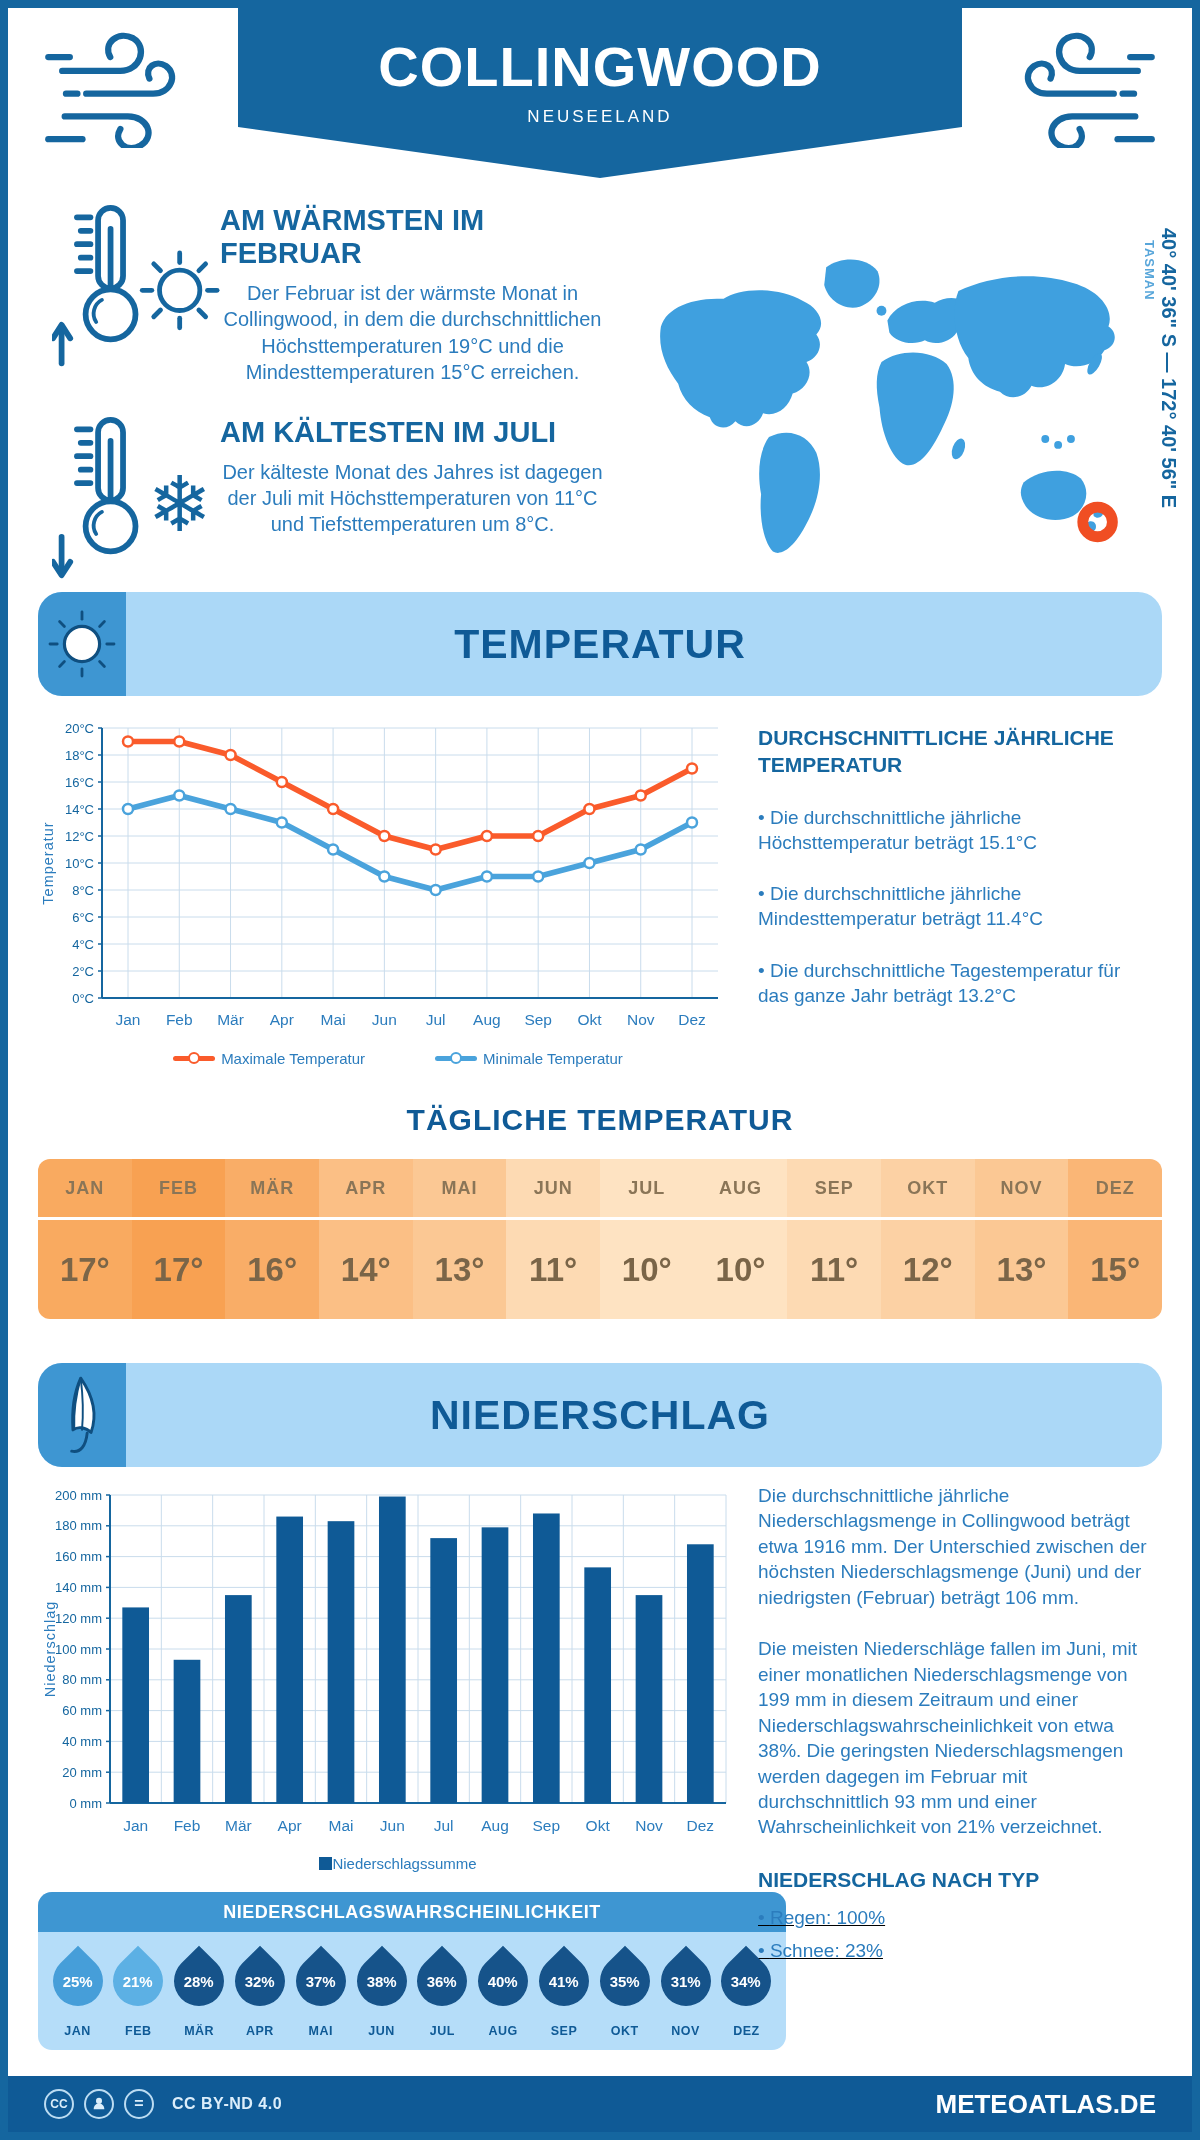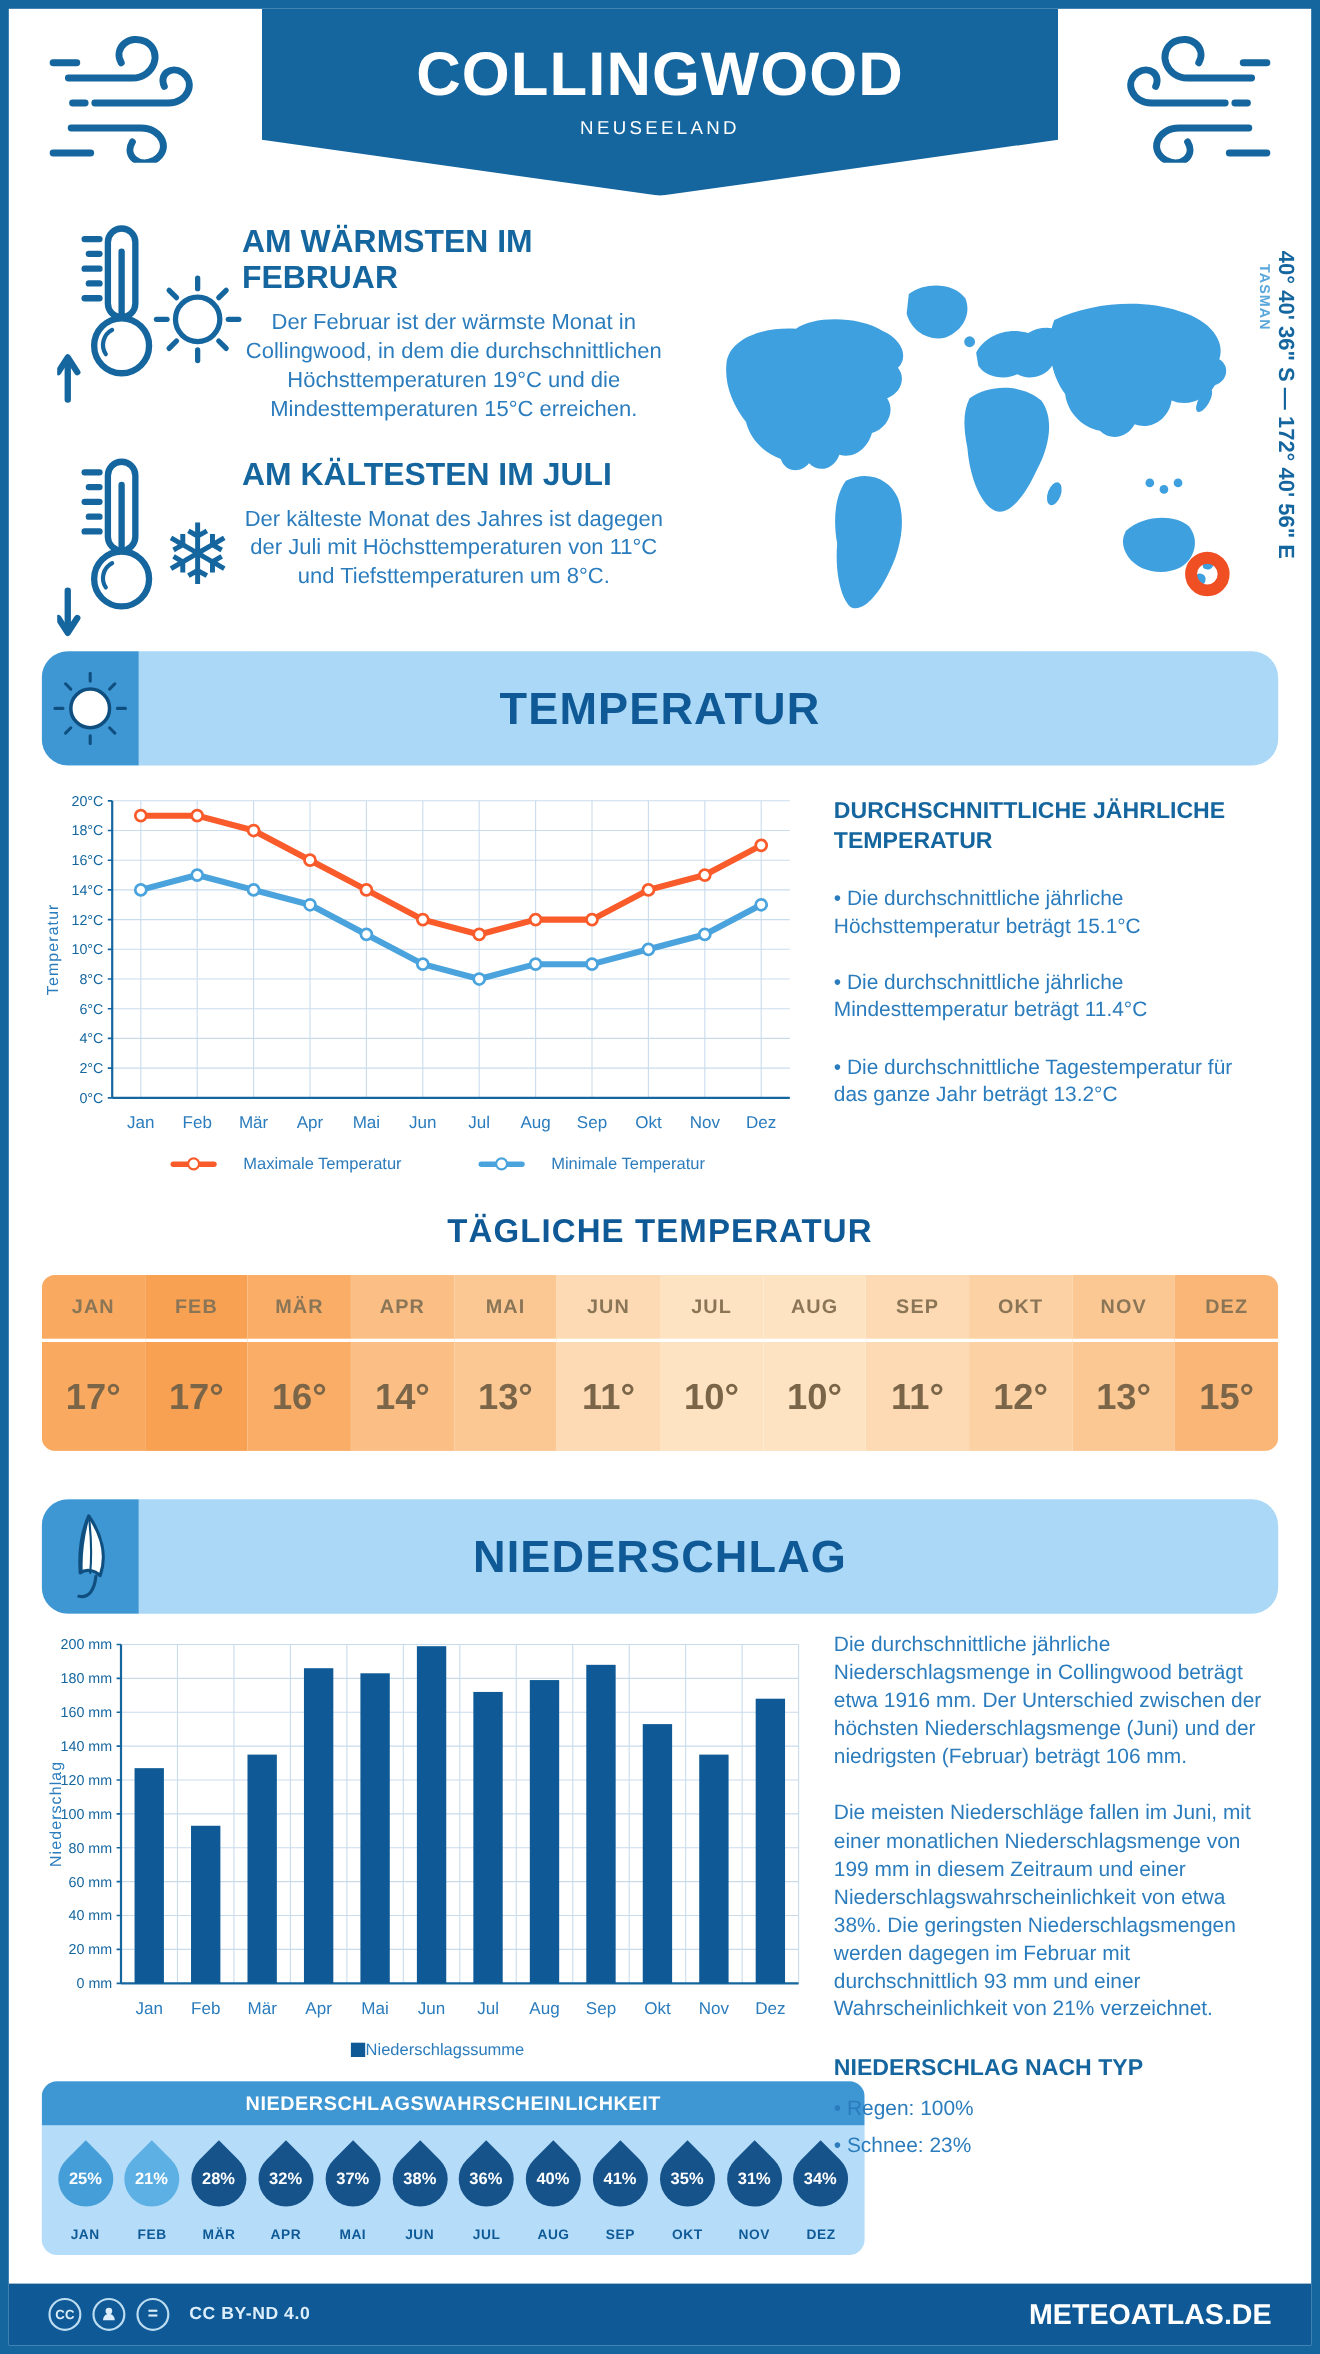--- a/index.html
+++ b/index.html
@@ -39,30 +39,30 @@
   .section-banner .tab{position:absolute;left:0;top:0;bottom:0;width:88px;background:#3e96d2;
                        display:flex;align-items:center;justify-content:center;}
   .section-banner h2{margin:0;font-size:41px;color:#0f5a96;letter-spacing:1px;}
 
   
   .content-row{display:flex;padding:16px 30px 0;flex:none;}
   .chart-col{width:720px;flex:none;}
   #temp-chart{width:700px;height:330px;display:block;}
   #precip-chart{width:700px;height:368px;display:block;}
   .chart-legend{display:flex;justify-content:center;gap:70px;margin-top:8px;}
-  .lg-item{display:flex;align-items:center;gap:24px;font-size:15px;color:#2b7cbd;}
+  .lg-item{display:flex;align-items:center;gap:6px;font-size:15px;color:#2b7cbd;}
   .lg-line{width:42px;height:5px;border-radius:3px;background:currentColor;position:relative;}
   .lg-line::after{content:"";position:absolute;left:15px;top:-4px;width:8px;height:8px;border-radius:50%;
                   background:#fff;border:2.5px solid currentColor;box-sizing:content-box;}
   .side-col{width:392px;}
   .side-col h3{margin:12px 0 0;font-size:21px;color:#15669f;line-height:1.3;}
   .bullets{margin-top:26px;display:flex;flex-direction:column;gap:26px;}
   .bullet{font-size:19px;line-height:1.33;color:#2b7cbd;}
   .bullet::before{content:"• ";}
-  .bullets.tight{margin-top:12px;gap:8px;}
+  .bullets.tight{margin-top:12px;gap:8px;text-decoration:underline;}
   .para{font-size:19px;line-height:1.34;color:#2b7cbd;margin:0 0 26px;}
 
   
   .daily-title{flex:none;text-align:center;font-size:30px;font-weight:bold;color:#0f5a96;margin-top:36px;letter-spacing:1px;}
   .daily-table{flex:none;margin:22px 30px 0;display:grid;grid-template-columns:repeat(12,1fr);border-radius:12px;overflow:hidden;}
   .t-col{display:flex;flex-direction:column;}
   .t-m{height:58px;display:flex;align-items:center;justify-content:center;font-weight:bold;font-size:18px;
        color:#8a7557;letter-spacing:1px;border-bottom:3px solid #fff;}
   .t-v{height:99px;display:flex;align-items:center;justify-content:center;font-weight:bold;font-size:33px;color:#7a6548;border-radius:24px;}
 

